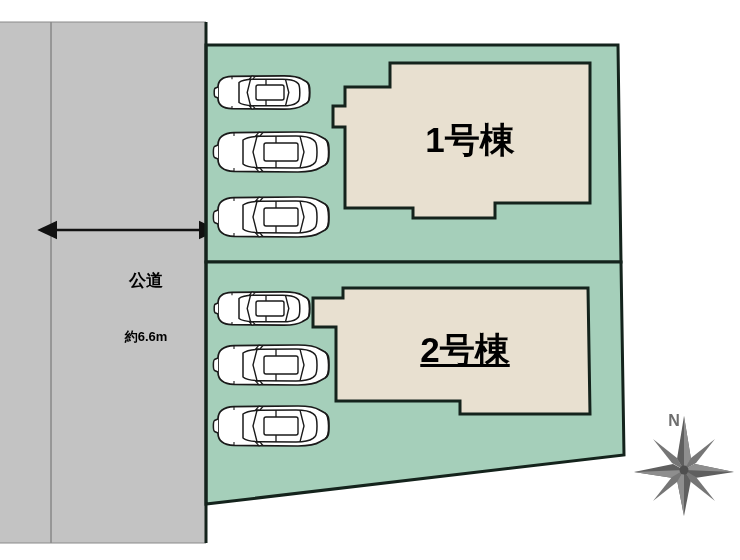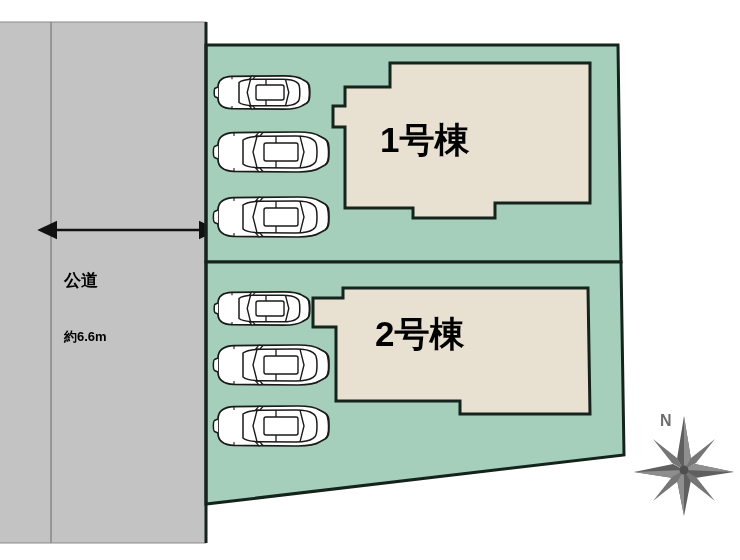--- a/index.html
+++ b/index.html
@@ -22,41 +22,42 @@
     left: 0;
     top: 0;
     display: block;
   }
   .lbl {
     position: absolute;
     color: #000000;
     font-weight: bold;
     line-height: 1.15;
     white-space: pre;
-    text-align: left;
+    text-align: center;
   }
   #road-label {
-    left: 64px;
+    left: 84px;
     top: 232px;
     width: 124px;
     font-size: 17px;
     letter-spacing: 0px;
   }
   #road-label .l2 { font-size: 13px; }
   #bldg1-label {
     left: 380px;
     top: 120px;
     width: 180px;
     font-size: 35px;
   }
   #bldg2-label {
     left: 375px;
-    top: 314px;
+    top: 330px;
     width: 180px;
     font-size: 35px;
+    text-decoration: underline;
   }
   #compass-n {
     left: 660px;
     top: 412px;
     width: 28px;
     font-size: 16px;
     font-weight: bold;
     color: #6e6e6e;
   }
 </style>

